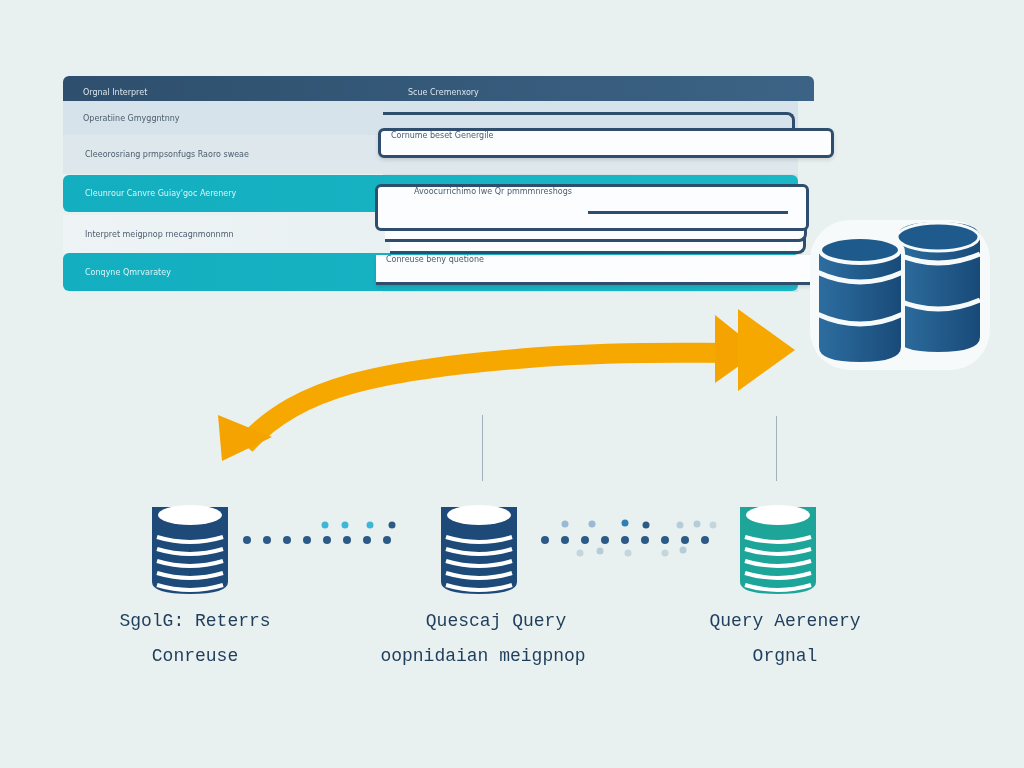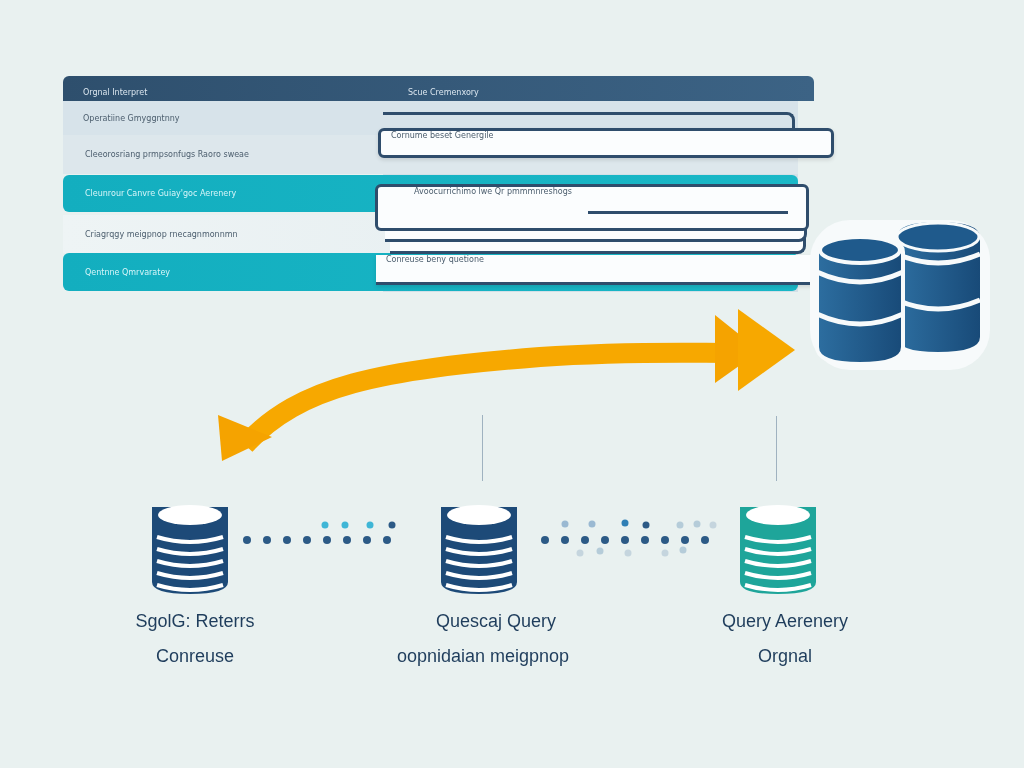--- a/index.html
+++ b/index.html
@@ -54,21 +54,21 @@
     .card-d { left: 385px; top: 212px; width: 422px; height: 30px; border-top: 0; border-left: 0; border-radius: 0 0 8px 0; background: #fbfdfe; }
     .card-e { left: 390px; top: 226px; width: 416px; height: 28px; border-top: 0; border-left: 0; border-radius: 0 0 8px 0; background: #fbfdfe; }
     .card-f { left: 376px; top: 255px; width: 472px; height: 30px; padding-left: 10px; border-left-width: 0; border-top-width: 0; border-radius: 0 8px 8px 0; background: #fbfdfe; box-shadow: 0 2px 4px rgba(0,0,0,.12); }
     .card-inner-line {
       position: absolute; left: 210px; top: 24px; width: 200px; height: 3px; background: #2f4d6c;
     }
 
     
     .label {
       position: absolute; text-align: center; font-size: 18px; line-height: 30px;
-      color: #1f3d5c; font-family: Liberation Sans, sans-serif;
+      color: #1f3d5c; font-family: Liberation Mono, monospace;
     }
 
     .vline { position: absolute; width: 1px; background: #9fb2c0; }
   </style>
 </head>
 <body>
 
 <div class="abs panel">
   <div class="abs right-bg"></div>
   <div class="abs panel-header">
@@ -78,24 +78,24 @@
   <div class="row gray2">
     <span>Cleeorosriang prmpsonfugs Raoro sweae</span>
   </div>
   <div class="row gray1">
     <span>Operatiine Gmyggntnny</span>
   </div>
   <div class="row teal teal1">
     <span>Cleunrour Canvre Guiay'goc Aerenery</span>
   </div>
   <div class="row light">
-    <span>Criagrqgy meigpnop rnecagnmonnmn</span>
+    <span>Interpret meigpnop rnecagnmonnmn</span>
   </div>
   <div class="row teal teal2">
-    <span>Qentnne Qmrvaratey</span>
+    <span>Conqyne Qmrvaratey</span>
   </div>
 </div>
 
 <div class="card card-a"></div>
 <div class="card card-e"></div>
 <div class="card card-d"></div>
 <div class="card card-b">
   <span>Cornume beset Genergile</span>
 </div>
 <div class="card card-c">

